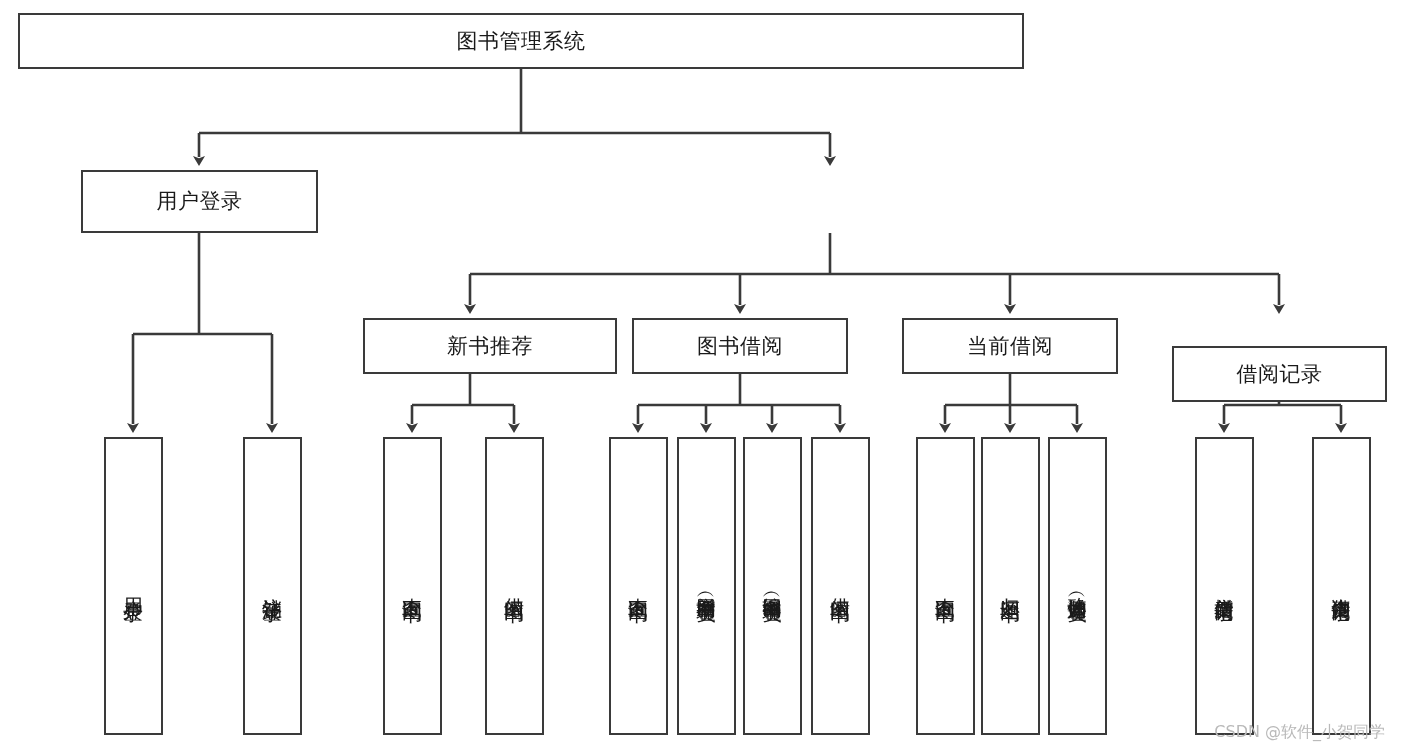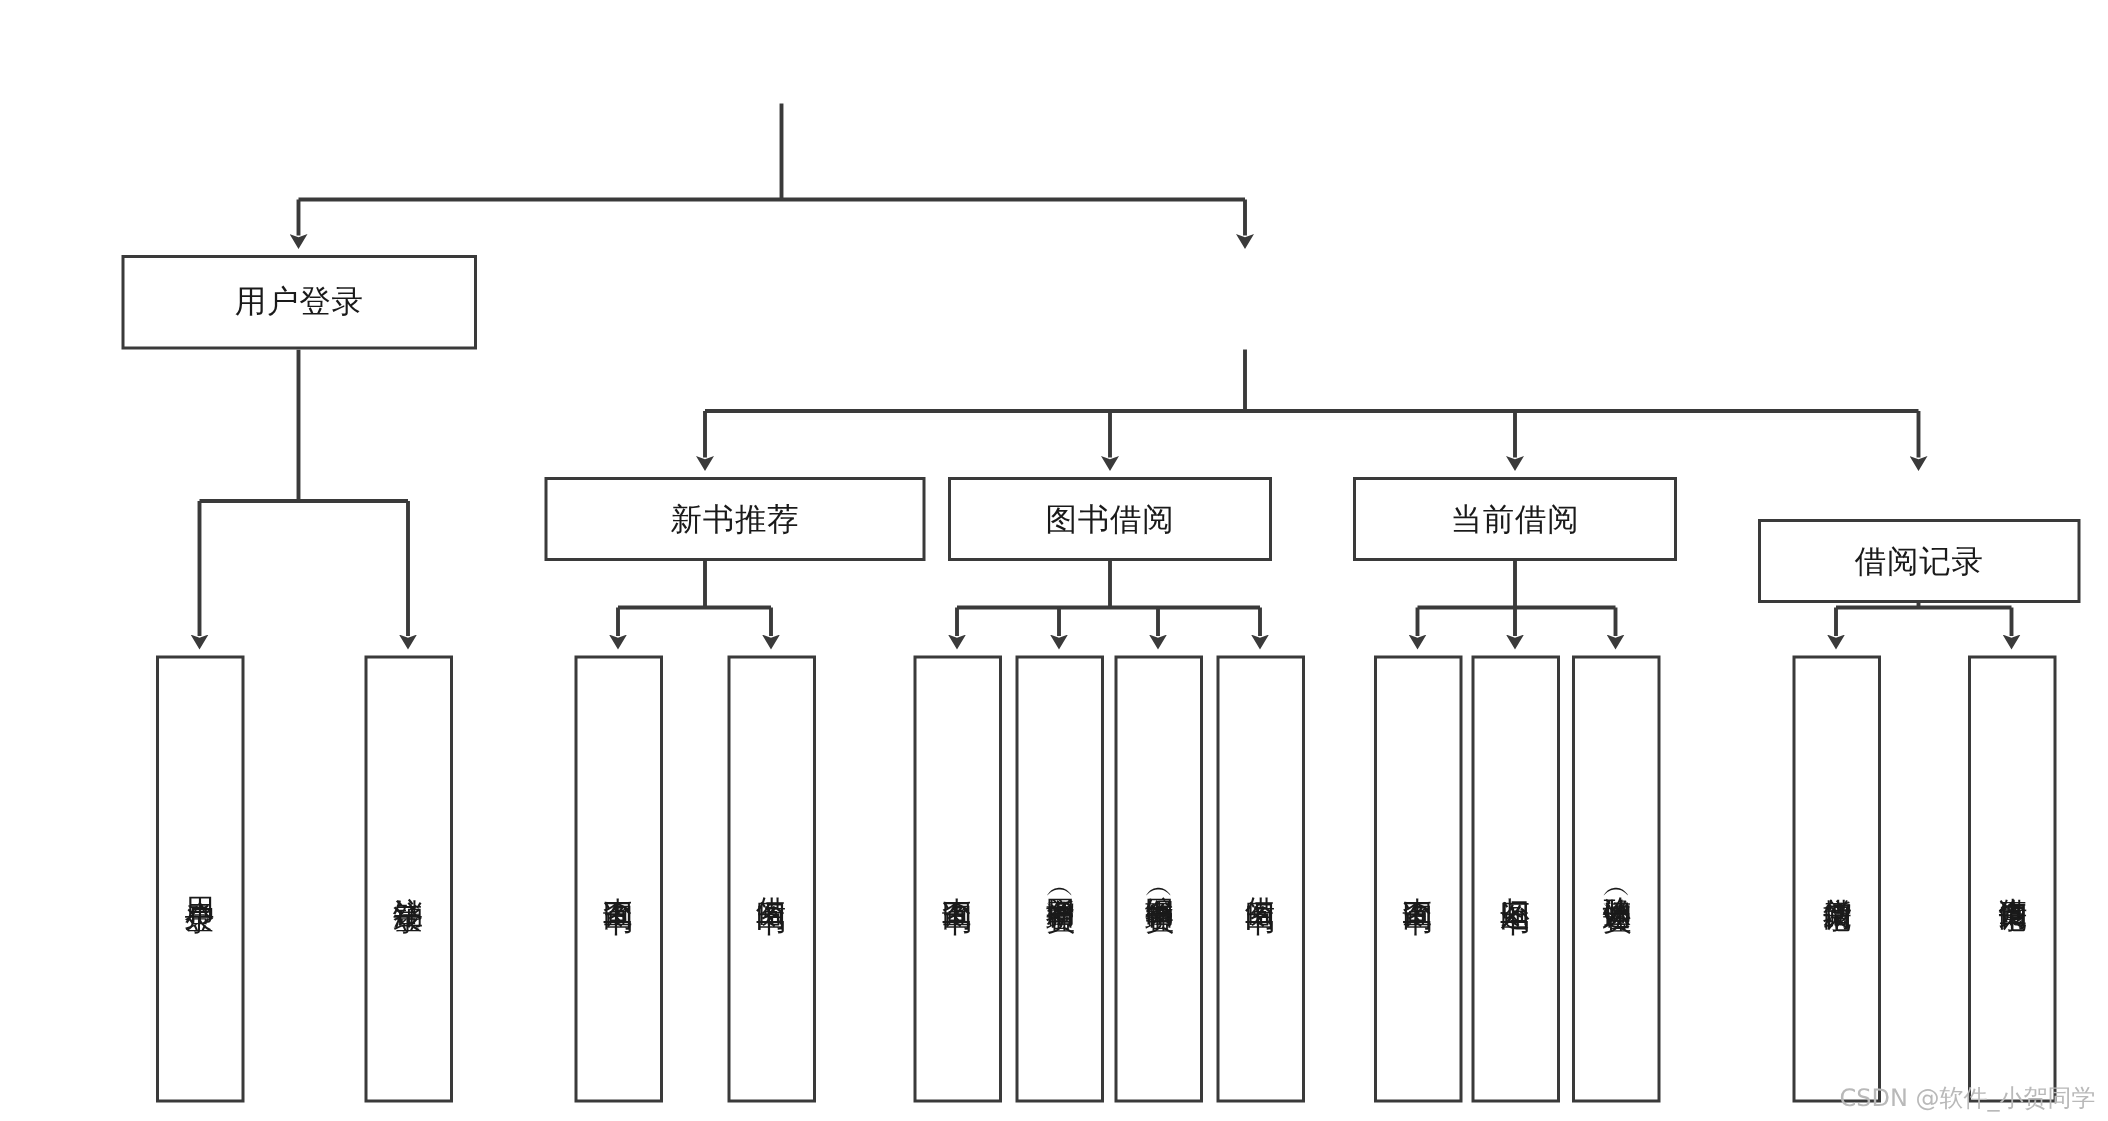--- a/index.html
+++ b/index.html
@@ -65,21 +65,21 @@
     letter-spacing: 2px;
     white-space: nowrap;
     max-height: 100%;
   }
   .node.vert.tall .lbl {
     font-size: 19px;
     letter-spacing: 1px;
   }
   #watermark {
     position: absolute;
-    right: 8px;
+    right: 20px;
     bottom: 4px;
     font-size: 16px;
     color: #b9b9b9;
     z-index: 5;
     white-space: nowrap;
     font-family: "DejaVu Sans", "Liberation Sans", sans-serif;
   }
 </style>
 </head>
 <body>
@@ -129,20 +129,23 @@
       <path d="M1010,405 L1010,424" marker-end="url(#arw)"></path>
       <path d="M1077,405 L1077,424" marker-end="url(#arw)"></path>
 
       <path d="M1279,374 L1279,405"></path>
       <path d="M1224,405 L1341,405"></path>
       <path d="M1224,405 L1224,424" marker-end="url(#arw)"></path>
       <path d="M1341,405 L1341,424" marker-end="url(#arw)"></path>
     </g>
   </svg>
 
+  <div class="node horiz root" style="left:18px; top:13px; width:1006px; height:56px;">
+    <span class="lbl">图书管理系统</span>
+  </div>
 
   <div class="node horiz" style="left:81px; top:170px; width:237px; height:63px;">
     <span class="lbl">用户登录</span>
   </div>
 
   <div class="node horiz" style="left:363px; top:318px; width:254px; height:56px;">
     <span class="lbl">新书推荐</span>
   </div>
   <div class="node horiz" style="left:632px; top:318px; width:216px; height:56px;">
     <span class="lbl">图书借阅</span>

